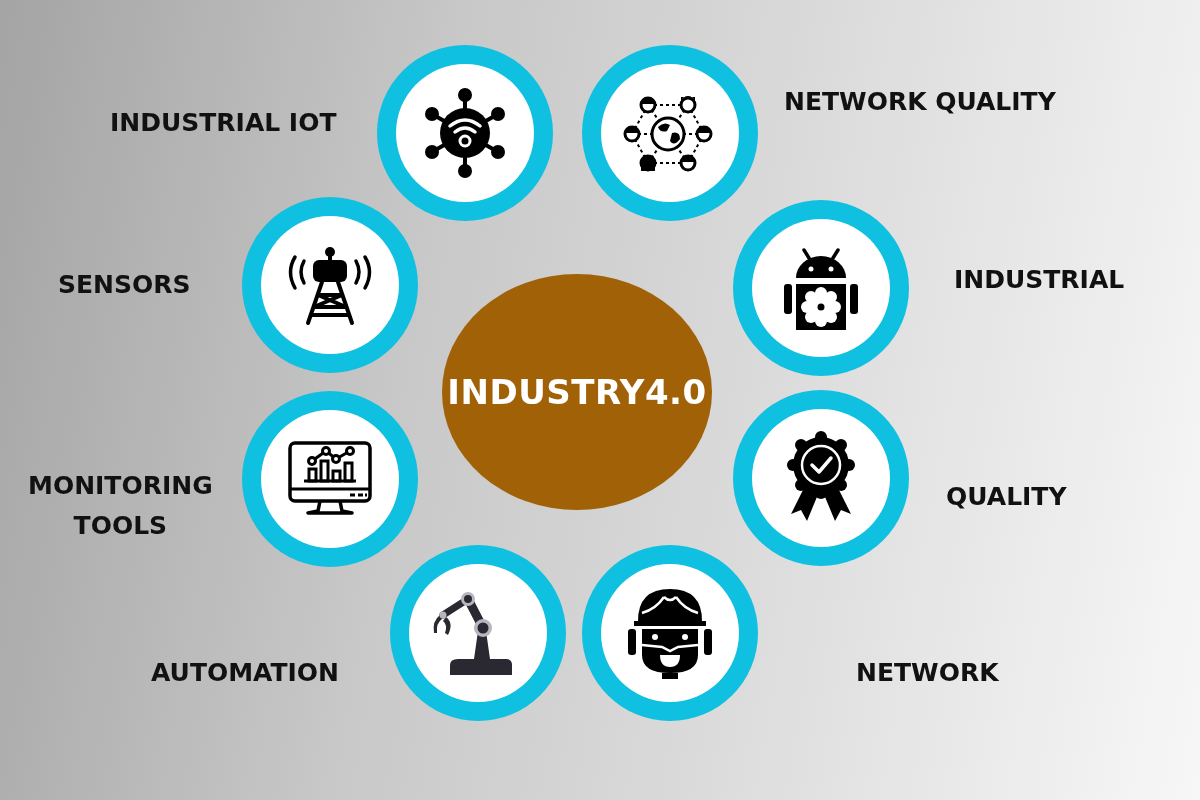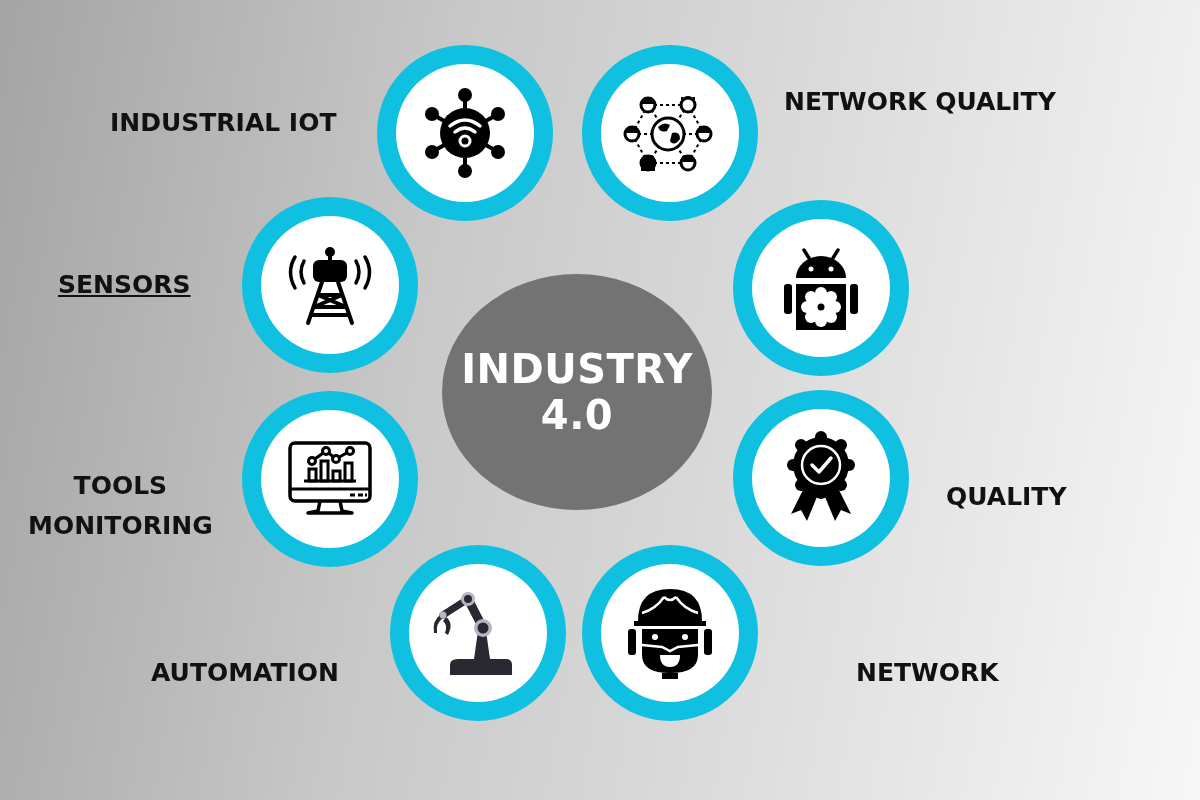--- a/index.html
+++ b/index.html
@@ -3,23 +3,23 @@
 <meta charset="utf-8">
 <style>
   html, body { margin:0; padding:0; }
   body {
     width:1200px; height:800px; overflow:hidden; position:relative;
     background: linear-gradient(100deg, #a4a4a4 0%, #c8c8c8 35%, #d9d9d9 60%, #f7f7f7 100%);
     font-family: "DejaVu Sans", sans-serif;
   }
   .center {
     position:absolute; left:442px; top:274px; width:270px; height:236px;
-    border-radius:50%; background:#737373;
-    display:flex; flex-direction:column; align-items:center; justify-content:center;
-    color:#fff; font-weight:bold; font-size:40px; line-height:46px; letter-spacing:0.5px;
+    border-radius:50%; background:#a16207;
+    display:flex; align-items:center; justify-content:center;
+    color:#fff; font-weight:bold; font-size:34px; line-height:46px; letter-spacing:0.5px;
   }
   .center span { display:block; }
   .node {
     position:absolute; width:176px; height:176px; border-radius:50%;
     background:#10c0e0; box-sizing:border-box;
   }
   .node .inner {
     position:absolute; left:19px; top:19px; width:138px; height:138px; border-radius:50%;
     background:#ffffff; display:flex; align-items:center; justify-content:center;
   }
@@ -124,21 +124,21 @@
           <line x1="58" y1="47" x2="72" y2="88"></line>
         <line x1="38" y1="60" x2="62" y2="60"></line>
           <line x1="34" y1="72" x2="66" y2="72"></line>
         <line x1="38" y1="60" x2="66" y2="72"></line>
           <line x1="62" y1="60" x2="34" y2="72"></line>
         <line x1="31" y1="80" x2="69" y2="80"></line>
       </g>
     </svg>
   </div>
 </div>
-<div class="label" style="left:58px;top:265px;text-decoration:underline;">SENSORS</div>
+<div class="label" style="left:58px;top:265px;">SENSORS</div>
 
 <div class="node" style="left:733px;top:200px;">
   <div class="inner">
     <svg viewBox="0 0 100 100">
       <line x1="33" y1="12" x2="38" y2="20" stroke="#000" stroke-width="3.5" stroke-linecap="round"></line>
       <line x1="67" y1="12" x2="62" y2="20" stroke="#000" stroke-width="3.5" stroke-linecap="round"></line>
       <path d="M25 40 A25 22 0 0 1 75 40Z" fill="#000"></path>
       <circle cx="40" cy="31" r="2.5" fill="#fff"></circle>
         <circle cx="60" cy="31" r="2.5" fill="#fff"></circle>
       <rect x="13" y="46" width="8" height="30" rx="3" fill="#000"></rect>
@@ -153,20 +153,21 @@
         <circle cx="40" cy="59" r="6"></circle>
           <circle cx="60" cy="59" r="6"></circle>
         <circle cx="40" cy="79" r="6"></circle>
           <circle cx="60" cy="79" r="6"></circle>
       </g>
       <circle cx="50" cy="69" r="3.5" fill="#000"></circle>
     </svg>
   </div>
 </div>
 <div class="label" style="left:954px;top:260px;">
+  <span style="display:block">INDUSTRIAL</span>
 </div>
 
 <div class="node" style="left:242px;top:391px;">
   <div class="inner">
     <svg viewBox="0 0 100 100">
       <rect x="10" y="14" width="80" height="58" rx="5" fill="none" stroke="#000" stroke-width="3.5"></rect>
       <line x1="10" y1="60" x2="90" y2="60" stroke="#000" stroke-width="3"></line>
       <g stroke="#000" stroke-width="3">
           <line x1="70" y1="66" x2="75" y2="66"></line>
           <line x1="78" y1="66" x2="83" y2="66"></line>
@@ -184,22 +185,22 @@
       <g fill="#fff" stroke="#000" stroke-width="3">
         <circle cx="32" cy="32" r="3.5"></circle>
           <circle cx="46" cy="22" r="3.5"></circle>
         <circle cx="56" cy="30" r="3.5"></circle>
           <circle cx="70" cy="22" r="3.5"></circle>
       </g>
     </svg>
   </div>
 </div>
 <div class="label" style="left:28px;top:466px;">
+  <span style="display:block">MONITORING</span>
   <span style="display:block">TOOLS</span>
-  <span style="display:block">MONITORING</span>
 </div>
 
 <div class="node" style="left:733px;top:390px;">
   <div class="inner">
     <svg viewBox="0 0 100 100">
       <path d="M36 54 L20 86 L30 82 L36 93 L48 64Z M64 54 L80 86 L70 82 L64 93 L52 64Z" fill="#000"></path>
       <g fill="#000">
         <circle cx="50" cy="37" r="28"></circle>
         <circle cx="50" cy="9" r="6"></circle>
           <circle cx="50" cy="65" r="6"></circle>

